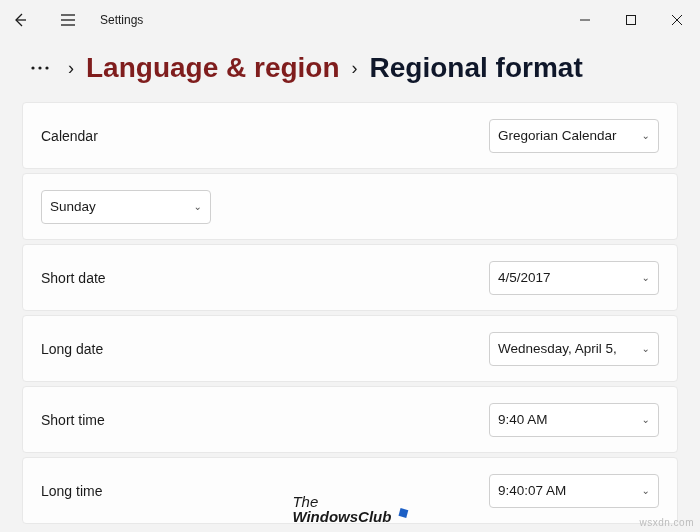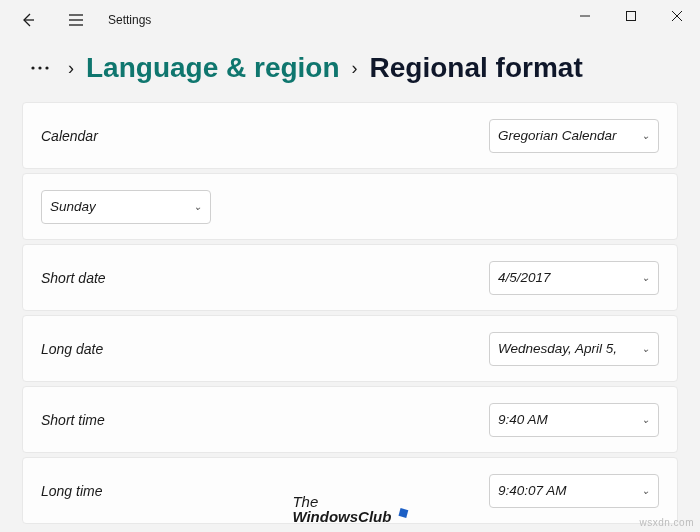--- a/index.html
+++ b/index.html
@@ -8,22 +8,22 @@
       background: #f3f3f3;
       width: 700px;
       height: 532px;
       overflow: hidden;
       position: relative;
       color: #1a1a1a;
     }
     .titlebar {
       height: 40px;
       display: flex;
-      align-items: flex-start;
-      padding-left: 8px;
+      align-items: center;
+      padding-left: 0;
       background: #f3f3f3;
     }
     .titlebar-left { display: flex; align-items: center; gap: 8px; flex: 1; }
     .btn-icon {
       width: 40px; height: 40px;
       display: flex; align-items: center; justify-content: center;
       font-family: "Segoe MDL2 Assets", "Segoe Fluent Icons", sans-serif;
       cursor: pointer;
       background: transparent; border: none;
     }
@@ -46,37 +46,36 @@
     }
     .bc-more {
       display: flex; align-items: center;
       cursor: pointer;
       padding: 2px 6px;
       letter-spacing: 1px;
       font-size: 20px;
       color: #1a1a1a;
     }
     .bc-chevron { font-size: 18px; color: #1a1a1a; }
-    .bc-link { font-size: 28px; font-weight: 600; color: #0f766e; cursor: pointer; }
+    .bc-link { font-size: 28px; font-weight: 600; color: #7f1d1d; cursor: pointer; }
     .bc-current { font-size: 28px; font-weight: 700; color: #0f172a; }
 
     .content {
       padding: 0 22px;
       display: flex; flex-direction: column;
       gap: 4px;
     }
     .setting-row {
       background: #fdfdfd;
       border: 1px solid #e8e8e8;
       border-radius: 4px;
       height: 67px;
       display: flex; align-items: center;
       padding: 0 18px;
       justify-content: space-between;
-      font-style: italic;
     }
     .setting-label { font-size: 14px; color: #1a1a1a; }
     .dropdown {
       background: #fff;
       border: 1px solid #d0d0d0;
       border-radius: 4px;
       height: 34px;
       min-width: 170px;
       display: flex; align-items: center; justify-content: space-between;
       padding: 0 8px;

